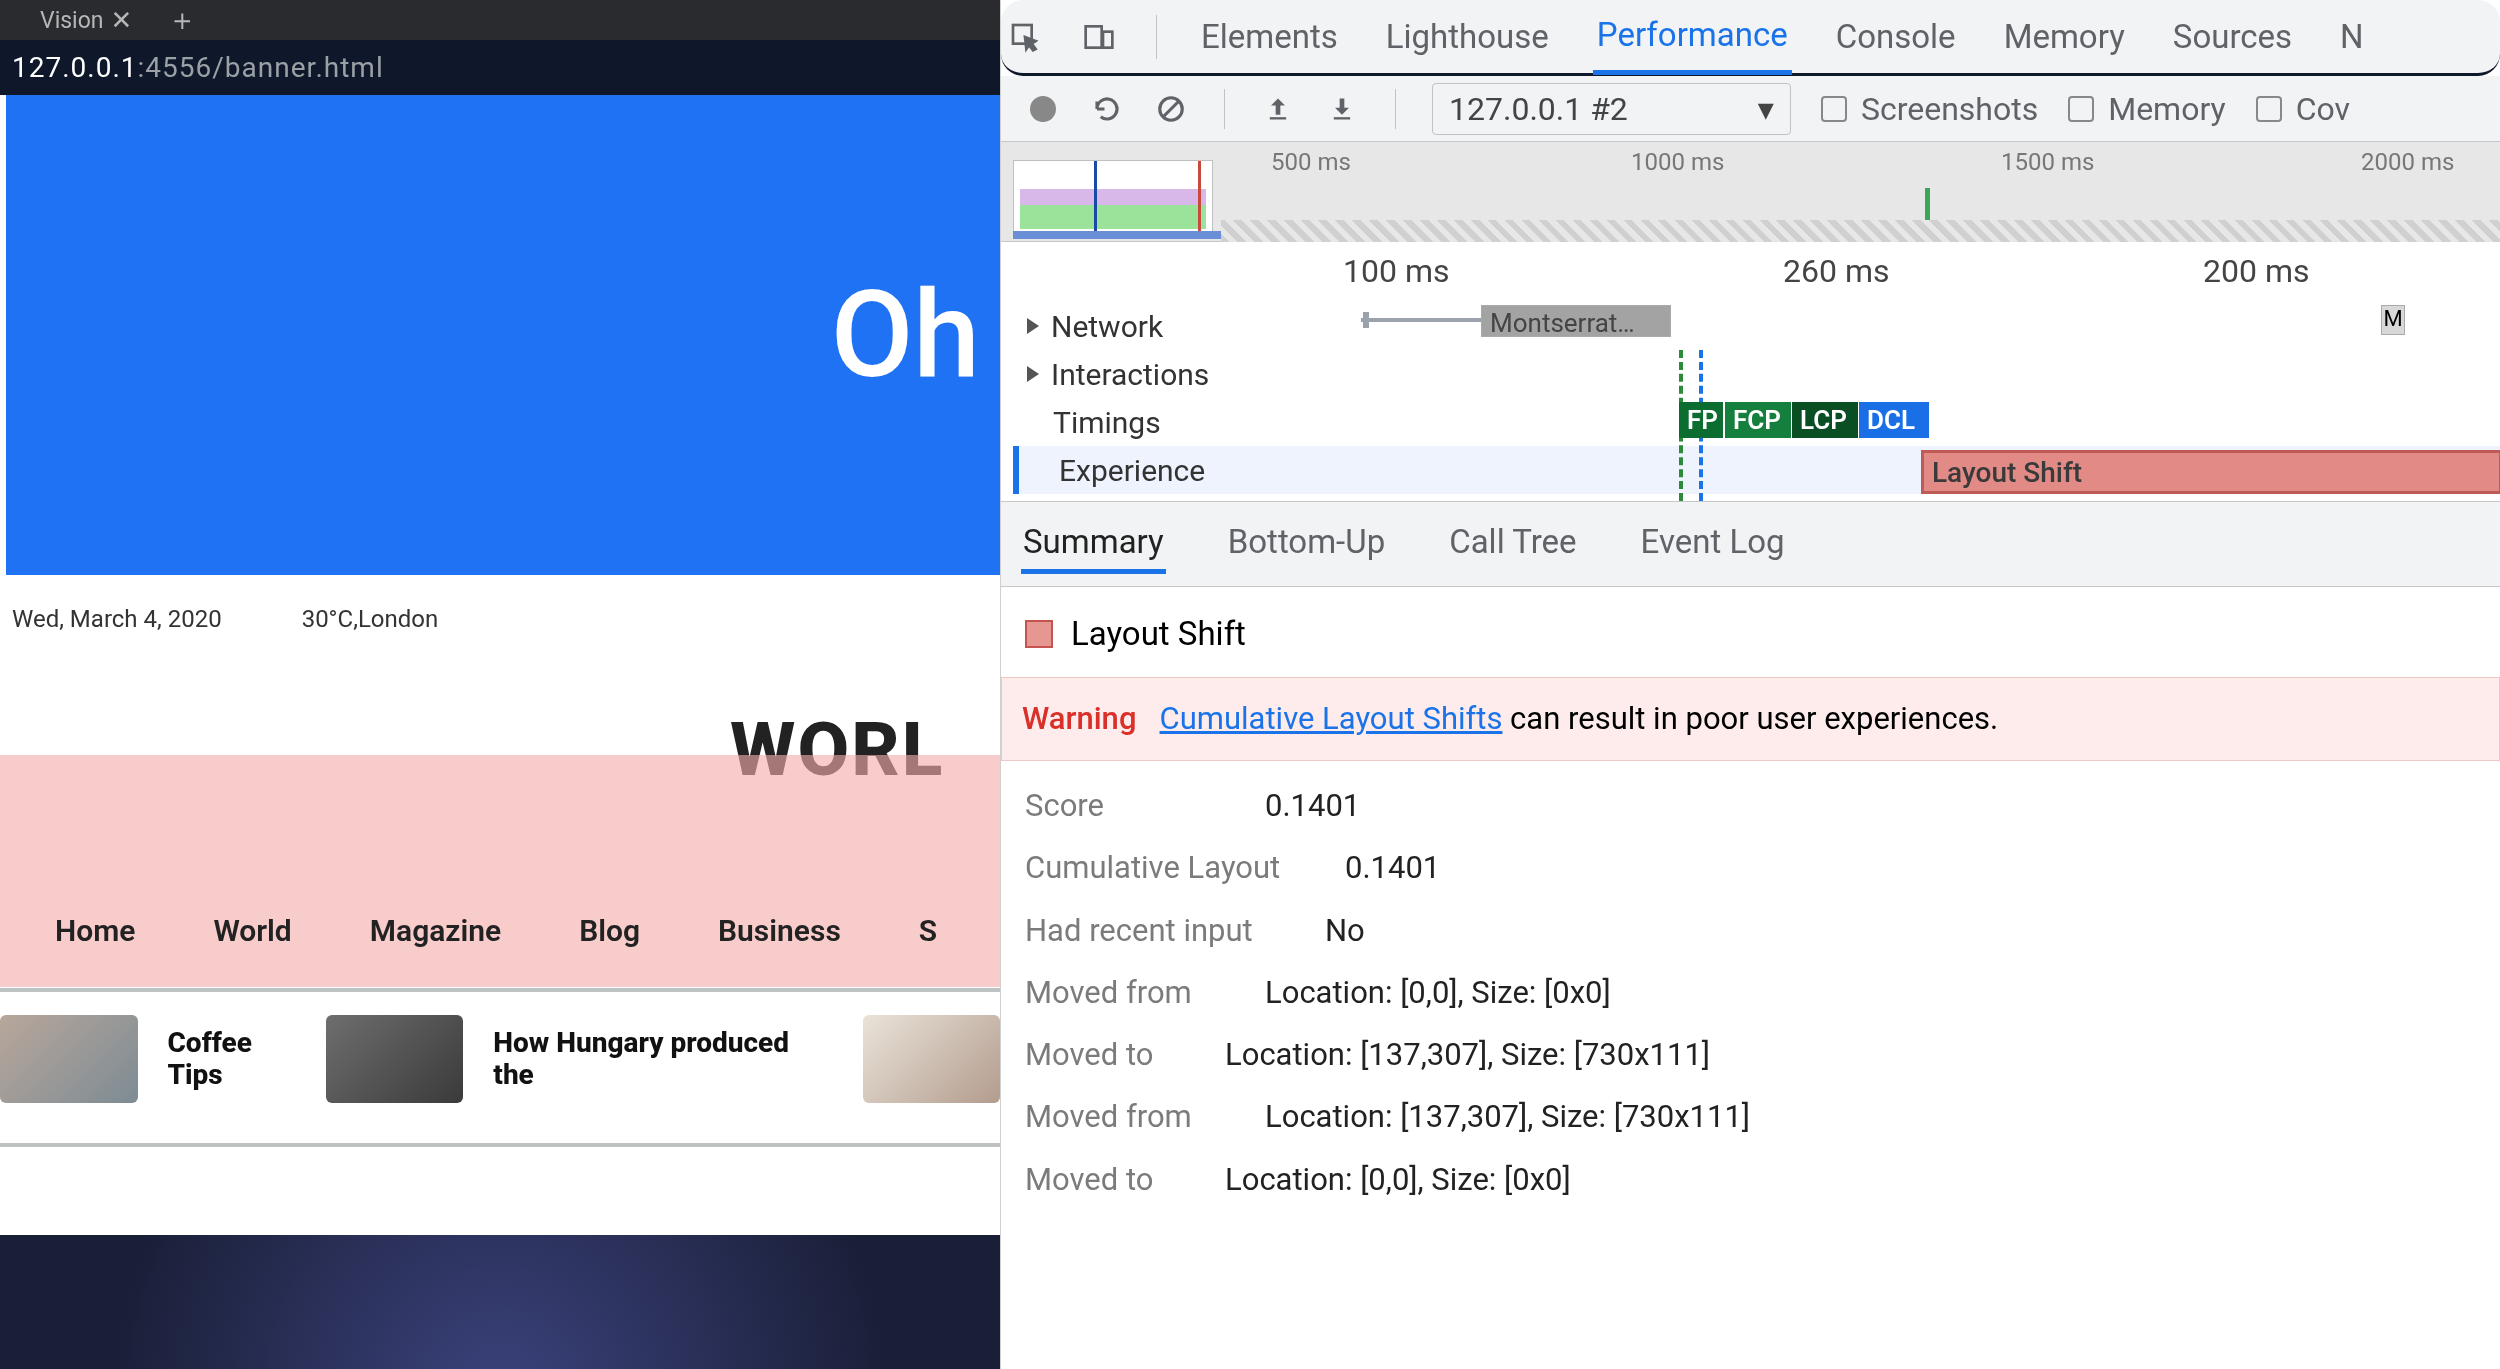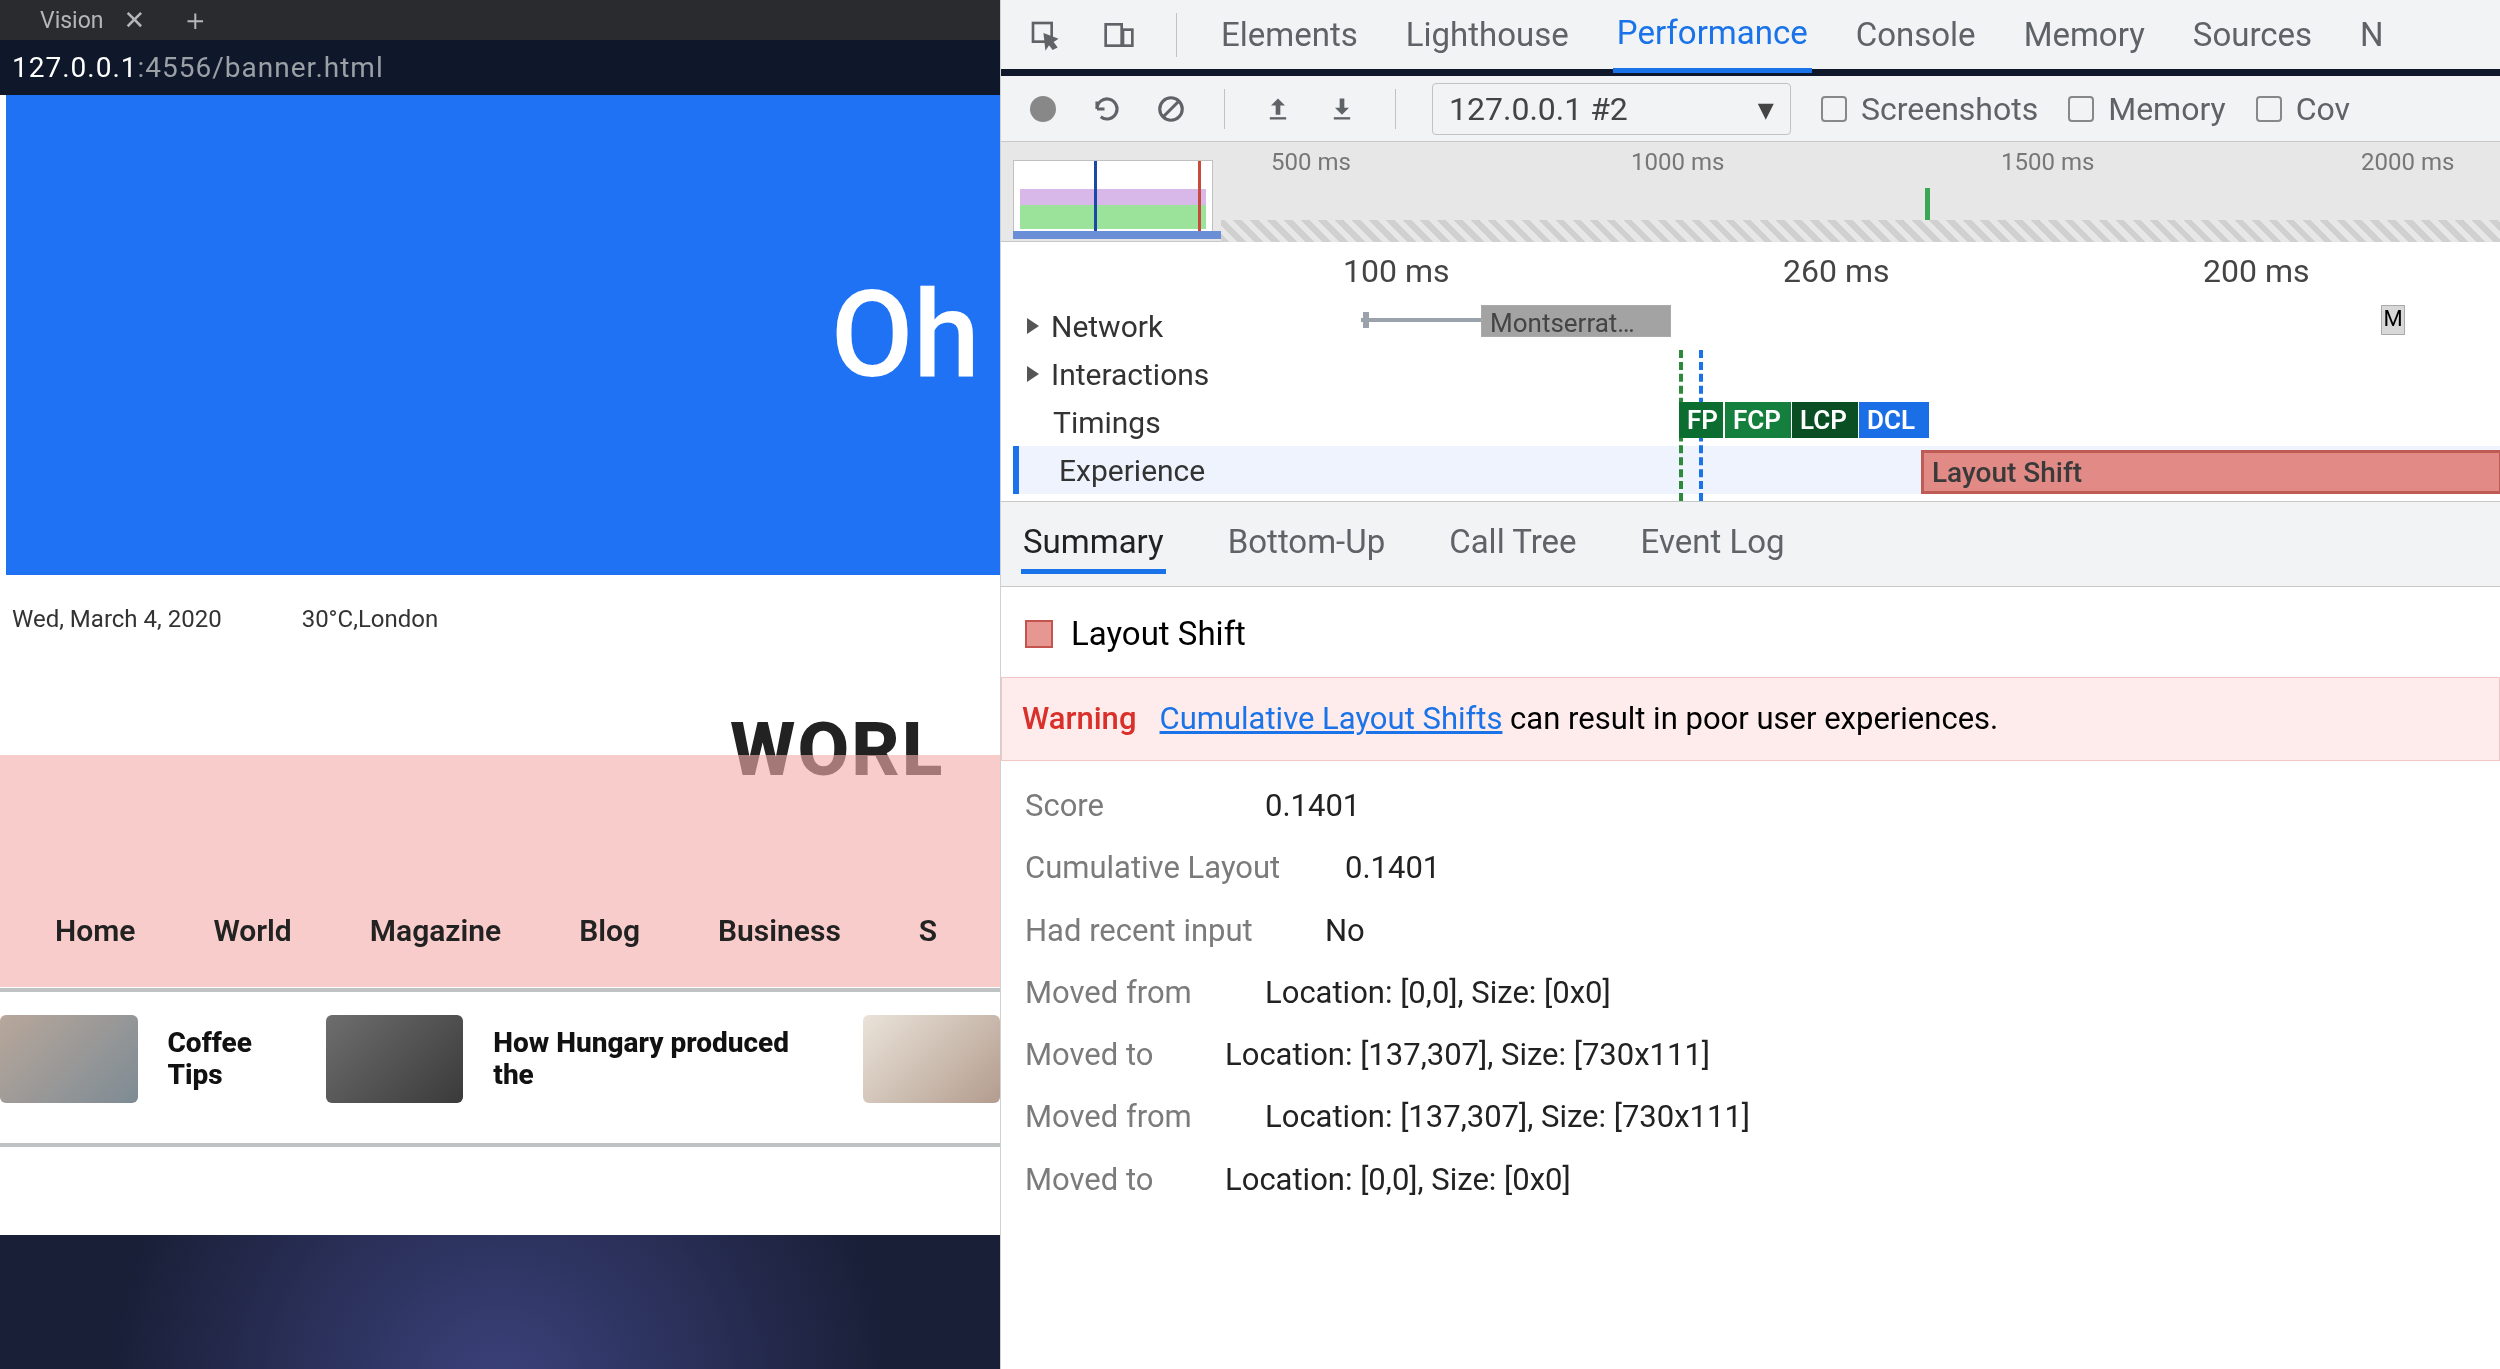--- a/index.html
+++ b/index.html
@@ -1,21 +1,21 @@
 <!DOCTYPE html>
 <html><head>
 <meta charset="utf-8">
 <style>
 * { margin:0; padding:0; box-sizing:border-box; font-family:-apple-system,BlinkMacSystemFont,"Segoe UI",Roboto,sans-serif; }
 body { width:2500px; height:1369px; overflow:hidden; background:#fff; display:flex; }
 
 
 .left { width:1000px; height:100%; display:flex; flex-direction:column; background:#fff; }
 .tabbar { height:40px; background:#2a2b2e; display:flex; align-items:center; color:#b5b6b8; font-size:23px; padding:0 10px; }
-.tab { display:flex; align-items:center; gap:20px; padding:0 30px; height:100%; }
+.tab { display:flex; align-items:center; gap:7px; padding:0 30px; height:100%; }
 .newtab { width:40px; height:40px; display:flex; align-items:center; justify-content:center; font-size:30px; color:#b5b6b8; }
 .urlbar { height:55px; background:#0f172a; color:#d0d0d0; font-size:28px; display:flex; align-items:center; padding:0 12px; letter-spacing:1px; }
 .urlbar .host { color:#fff; }
 .urlbar .port { color:#9aa0a6; }
 
 .page { flex:1; position:relative; overflow:hidden;padding-left:6px; }
 .banner { height:480px; background:#2072f4; color:#fff; display:flex; align-items:center; justify-content:flex-end; font-size:120px; font-weight:500; padding-right:20px; }
 .infostrip { display:flex; align-items:center; gap:80px; padding:30px 6px 15px; font-size:24px; color:#333; }
 .masthead { position:absolute; top:610px; left:730px; font-size:75px; font-weight:800; letter-spacing:2px; color:#222; }
 
@@ -26,21 +26,21 @@
 .hr { position:absolute; left:0; right:0; height:4px; background:#bfc2c3; }
 .hr1 { top:893px; }
 .articlestrip { position:absolute; top:920px; left:0; right:0; display:flex; gap:30px; align-items:center; padding:0 0 0 0; }
 .thumb { width:150px; height:88px; border-radius:6px; background:#99a1a8; background-image:linear-gradient(135deg,#b8a79b,#7d8b94); }
 .atitle { font-size:28px; font-weight:800; color:#111; line-height:1.15; }
 .hr2 { top:1048px; }
 .hero { position:absolute; top:1140px; left:0; width:1000px; height:400px; background:radial-gradient(circle at 50% 40%, #3b427b 0%, #1a1f38 70%); }
 
 
 .right { flex:1; display:flex; flex-direction:column; border-left:1px solid #d0d0d0; }
-.dt-tabs { display:flex; align-items:center; height:76px; background:#f1f3f4; border-bottom:7px solid #0f172a; font-size:33px; color:#5f6368; gap:40px; padding:0 27px; }
+.dt-tabs { display:flex; align-items:center; height:76px; background:#f1f3f4; border-bottom:3px solid #0f172a; font-size:33px; color:#5f6368; gap:40px; padding:0 7px;border-radius:22px; }
 .dt-tabs .sep { width:1px; height:44px; background:#c2c2c2; }
 .dt-tabs .tabitem { padding:16px 4px; cursor:pointer; }
 .dt-tabs .tabitem.active { color:#1a73e8; border-bottom:5px solid #1a73e8; }
 .dt-toolbar { display:flex; align-items:center; height:66px; background:#f1f3f4; border-bottom:1px solid #c7c7c7; font-size:32px; color:#5f6368; gap:30px; padding:0 25px; }
 .icon { width:34px; height:34px; display:inline-flex; align-items:center; justify-content:center; }
 .dt-toolbar .vsep { width:1px; height:40px; background:#c2c2c2; margin:0 6px; }
 .rec { width:26px; height:26px; border-radius:50%; background:#888; }
 .select { display:flex; align-items:center; gap:10px; border:1px solid #c2c2c2; border-radius:4px; padding:6px 16px; color:#444; }
 .chk { display:flex; align-items:center; gap:14px; }
 .chkbox { width:26px; height:26px; border:2px solid #888; border-radius:4px; }

